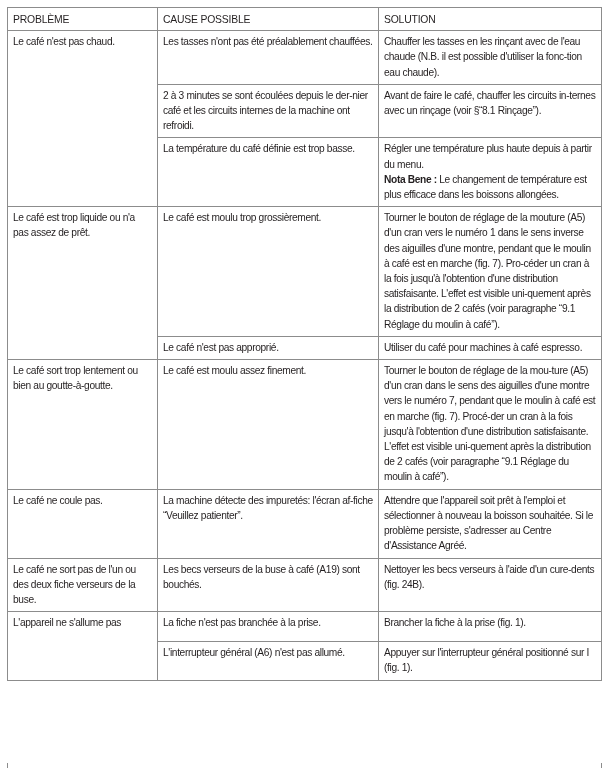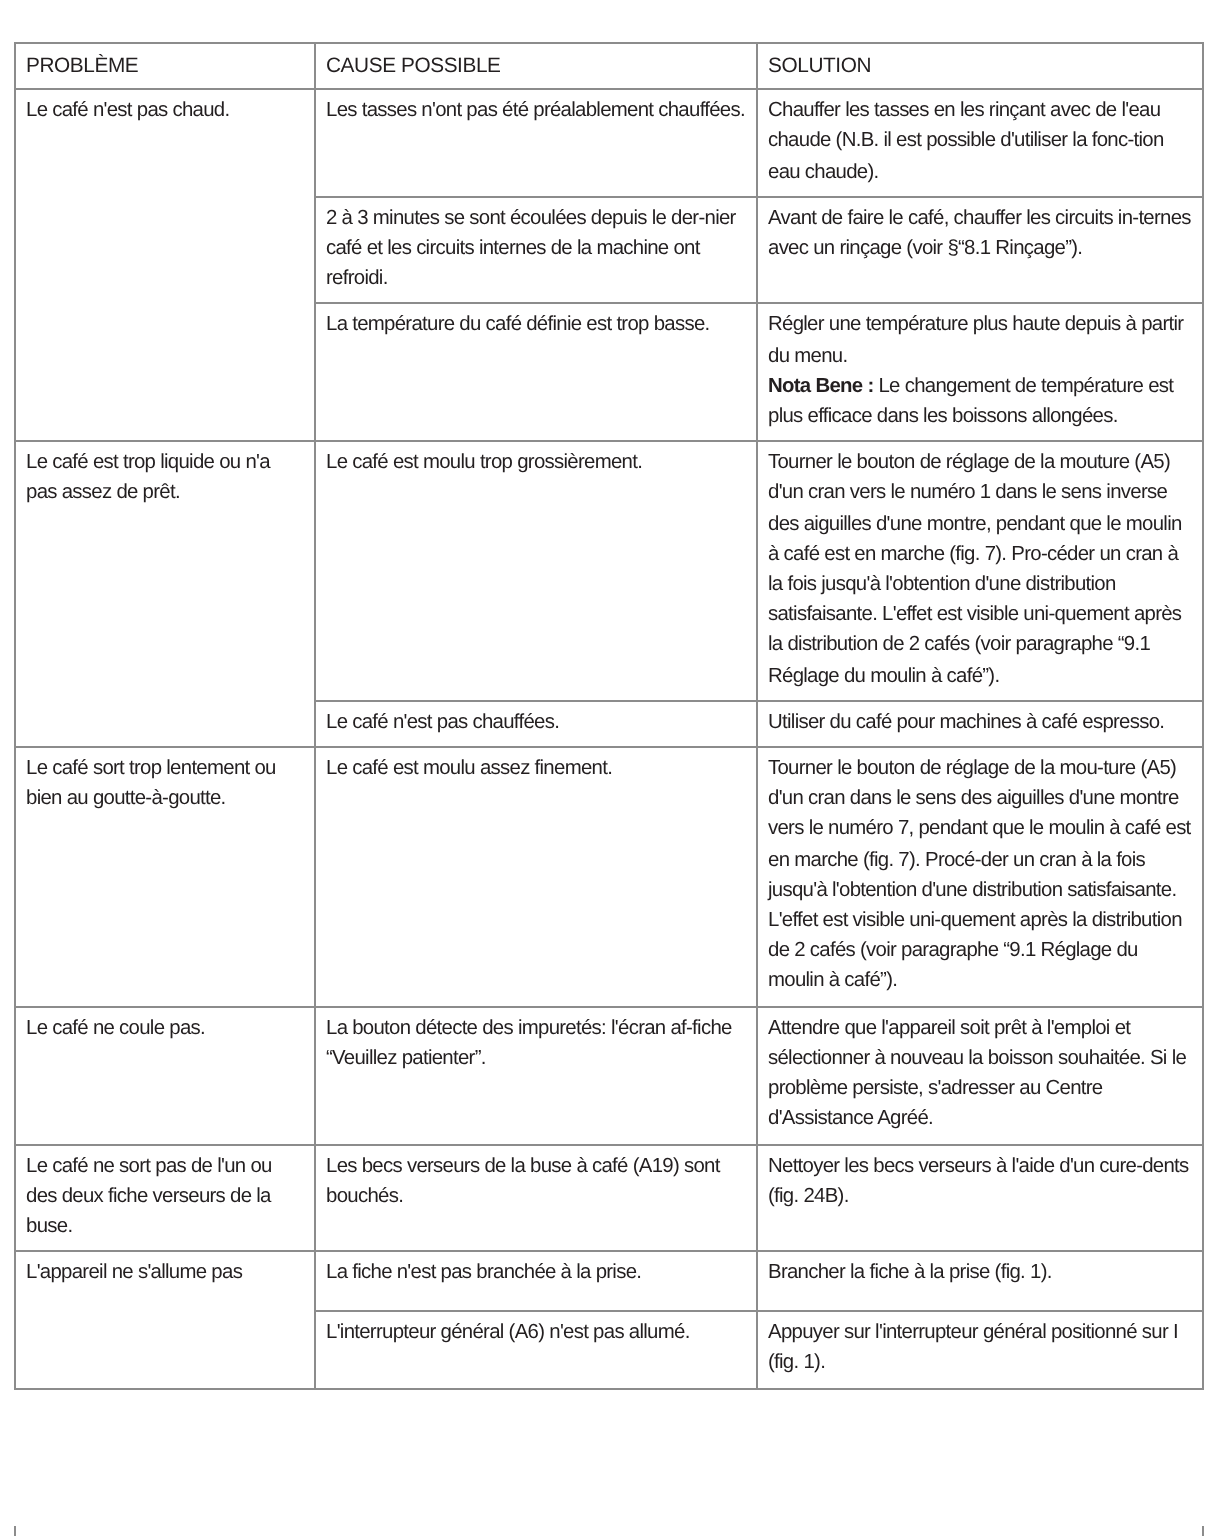--- a/index.html
+++ b/index.html
@@ -11,21 +11,21 @@
       width: 608px;
       height: 768px;
       overflow: hidden;
       position: relative;
       font-family: "Liberation Sans", sans-serif;
       color: #231f20;
     }
     table.trouble {
       position: absolute;
       left: 7px;
-      top: 21px;
+      top: 7px;
       width: 594px;
       border-collapse: collapse;
       table-layout: fixed;
       font-size: 10.2px;
       line-height: 15.2px;
       letter-spacing: -0.35px;
     }
     table.trouble col.c1 { width: 150px; }
     table.trouble col.c2 { width: 221px; }
     table.trouble col.c3 { width: 223px; }
@@ -88,33 +88,33 @@
         <b class="nota">Nota Bene :</b><span> Le changement de température est plus efficace dans les boissons allongées.</span>
       </td>
     </tr>
 
     <tr>
       <td rowspan="2">Le café est trop liquide ou n'a pas assez de prêt.</td>
       <td>Le café est moulu trop grossièrement.</td>
       <td class="just">Tourner le bouton de réglage de la mouture (A5) d'un cran vers le numéro 1 dans le sens inverse des aiguilles d'une montre, pendant que le moulin à café est en marche (fig. 7). Pro-céder un cran à la fois jusqu'à l'obtention d'une distribution satisfaisante. L'effet est visible uni-quement après la distribution de 2 cafés (voir paragraphe “9.1 Réglage du moulin à café”).</td>
     </tr>
     <tr>
-      <td>Le café n'est pas chauffées.</td>
+      <td>Le café n'est pas approprié.</td>
       <td>Utiliser du café pour machines à café espresso.</td>
     </tr>
 
     <tr>
       <td>Le café sort trop lentement ou bien au goutte-à-goutte.</td>
       <td>Le café est moulu assez finement.</td>
       <td class="just">Tourner le bouton de réglage de la mou-ture (A5) d'un cran dans le sens des aiguilles d'une montre vers le numéro 7, pendant que le moulin à café est en marche (fig. 7). Procé-der un cran à la fois jusqu'à l'obtention d'une distribution satisfaisante. L'effet est visible uni-quement après la distribution de 2 cafés (voir paragraphe “9.1 Réglage du moulin à café”).</td>
     </tr>
 
     <tr>
       <td>Le café ne coule pas.</td>
-      <td>La bouton détecte des impuretés: l'écran af-fiche “Veuillez patienter”.</td>
+      <td>La machine détecte des impuretés: l'écran af-fiche “Veuillez patienter”.</td>
       <td class="just">Attendre que l'appareil soit prêt à l'emploi et sélectionner  à nouveau la boisson souhaitée. Si le problème persiste, s'adresser au Centre d'Assistance Agréé.</td>
     </tr>
 
     <tr>
       <td>Le café ne sort pas de l'un ou des deux fiche verseurs de la buse.</td>
       <td>Les becs verseurs de la buse à café (A19) sont bouchés.</td>
       <td>Nettoyer les becs verseurs à l'aide d'un cure-dents (fig. 24B).</td>
     </tr>
 
     <tr>

